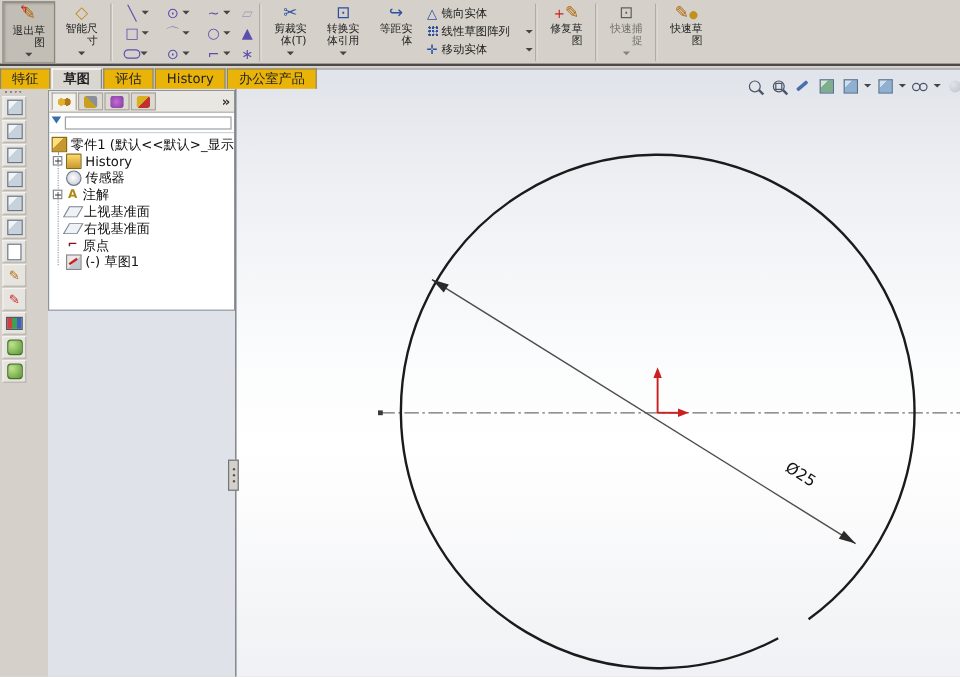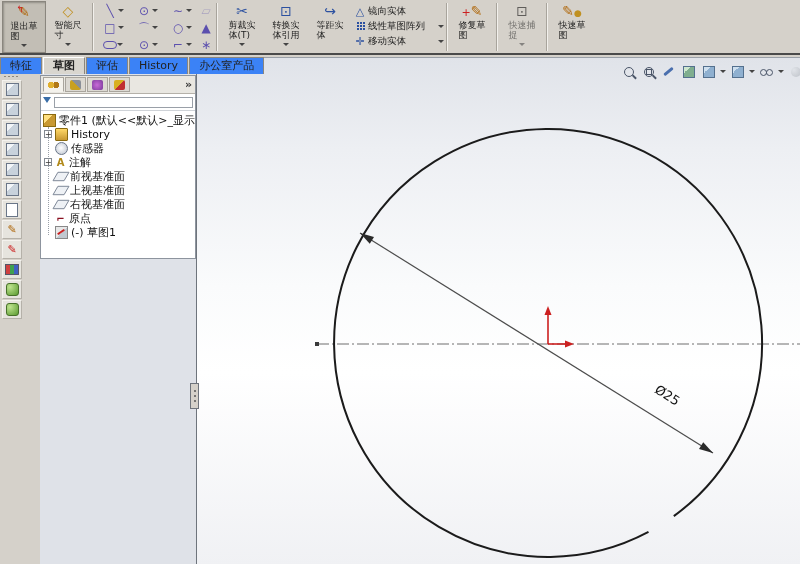--- a/index.html
+++ b/index.html
@@ -7,21 +7,21 @@
        font-family:"DejaVu Sans","Liberation Sans",sans-serif;overflow:hidden;
        -webkit-font-smoothing:antialiased;}
   
   #toolbar{position:absolute;left:0;top:0;width:800px;height:55px;background:#d5d1ca;
            border-bottom:2px solid #4a4a4a;display:flex;align-items:stretch;padding:1px 0 0 2px;box-sizing:border-box;}
   .bigbtn{width:44px;display:flex;flex-direction:column;align-items:center;justify-content:flex-start;
           padding-top:2px;box-sizing:border-box;cursor:default;}
   .bigbtn.pressed{background:#c2beb5;border:1px solid #8a867e;box-shadow:inset 1px 1px 2px rgba(0,0,0,.25);}
   .bigbtn.disabled{opacity:.55;}
   .bico{height:17px;font-size:14px;line-height:16px;position:relative;}
-  .blab{font-size:9px;line-height:10px;text-align:left;color:#1c1c1c;white-space:nowrap;}
+  .blab{font-size:9px;line-height:10px;text-align:right;color:#1c1c1c;white-space:nowrap;}
   .car{display:inline-block;width:0;height:0;border:3px solid transparent;border-top-color:#444;margin-top:3px;}
   .sep{width:1px;background:#a8a49c;border-right:1px solid #f2f0ec;margin:2px 2px;}
   
   #sketchgrid{display:grid;grid-template-columns:repeat(3,34px);grid-auto-rows:17px;align-content:start;padding-top:1px;}
   .gcell{display:flex;align-items:center;justify-content:center;}
   .gico{font-style:normal;font-size:12px;line-height:14px;color:#5b4fae;width:16px;text-align:center;}
   .gico.pill{display:inline-block;width:12px;height:6px;border:1.5px solid #5b4fae;border-radius:4px;}
   #gridextras{display:flex;flex-direction:column;justify-content:flex-start;padding-top:1px;}
   #gridextras .gcell{height:17px;}
   .faded{opacity:.35;}
@@ -37,21 +37,21 @@
                       radial-gradient(circle at 5px 5px,#2b50a0 1px,transparent 1.2px),
                       radial-gradient(circle at 8px 5px,#2b50a0 1px,transparent 1.2px),
                       radial-gradient(circle at 2px 8px,#2b50a0 1px,transparent 1.2px),
                       radial-gradient(circle at 5px 8px,#2b50a0 1px,transparent 1.2px),
                       radial-gradient(circle at 8px 8px,#2b50a0 1px,transparent 1.2px);}
   .slab{font-size:9.5px;color:#1c1c1c;white-space:nowrap;width:70px;}
   .pen{color:#b06a10;} .redmark{color:#cc2020;position:absolute;left:-2px;top:-3px;font-size:9px;}
   .gold{color:#c09020;} .blue{color:#2b50a0;}
   
   #tabstrip{position:absolute;left:0;top:57px;height:17px;display:flex;z-index:6;}
-  .tab{font-size:11px;line-height:15px;padding:0 9px;background:#3b82f6;border:1px solid #8a867e;
+  .tab{font-size:11px;line-height:15px;padding:0 9px;background:#eab308;border:1px solid #8a867e;
        border-bottom:none;color:#222;margin-right:1px;white-space:nowrap;}
   .tab.active{background:#d9d6cf;border-top:1px solid #fff;border-left:1px solid #fff;font-weight:bold;}
   
   #graphics{position:absolute;left:197px;top:57px;width:603px;height:507px;overflow:hidden;
             background:linear-gradient(180deg,#e0e3e9 0%,#edeff3 18%,#fafbfc 45%,#ffffff 62%,#f0f1f4 100%);
             border-top:1px solid #9aa0a8;z-index:1;}
   
   #headsup{position:absolute;top:6px;right:-4px;display:flex;align-items:center;gap:3px;}
   .hico{width:17px;height:15px;display:flex;align-items:center;justify-content:center;}
   .hico.disabled{opacity:.5;}
@@ -397,24 +397,20 @@
             <i class="ti ti-sensors"></i>
             <span class="tlabel">传感器</span>
           </div>
           <div class="trow">
             <span class="exp">+</span>
             <i class="ti ti-annotations">A</i>
             <span class="tlabel">注解</span>
           </div>
           <div class="trow">
             <i class="ti ti-plane"></i>
-            <span class="tlabel">前视基准面</span>
-          </div>
-          <div class="trow">
-            <i class="ti ti-plane"></i>
             <span class="tlabel">上视基准面</span>
           </div>
           <div class="trow">
             <i class="ti ti-plane"></i>
             <span class="tlabel">右视基准面</span>
           </div>
           <div class="trow">
             <i class="ti ti-origin">⌐</i>
             <span class="tlabel">原点</span>
           </div>

